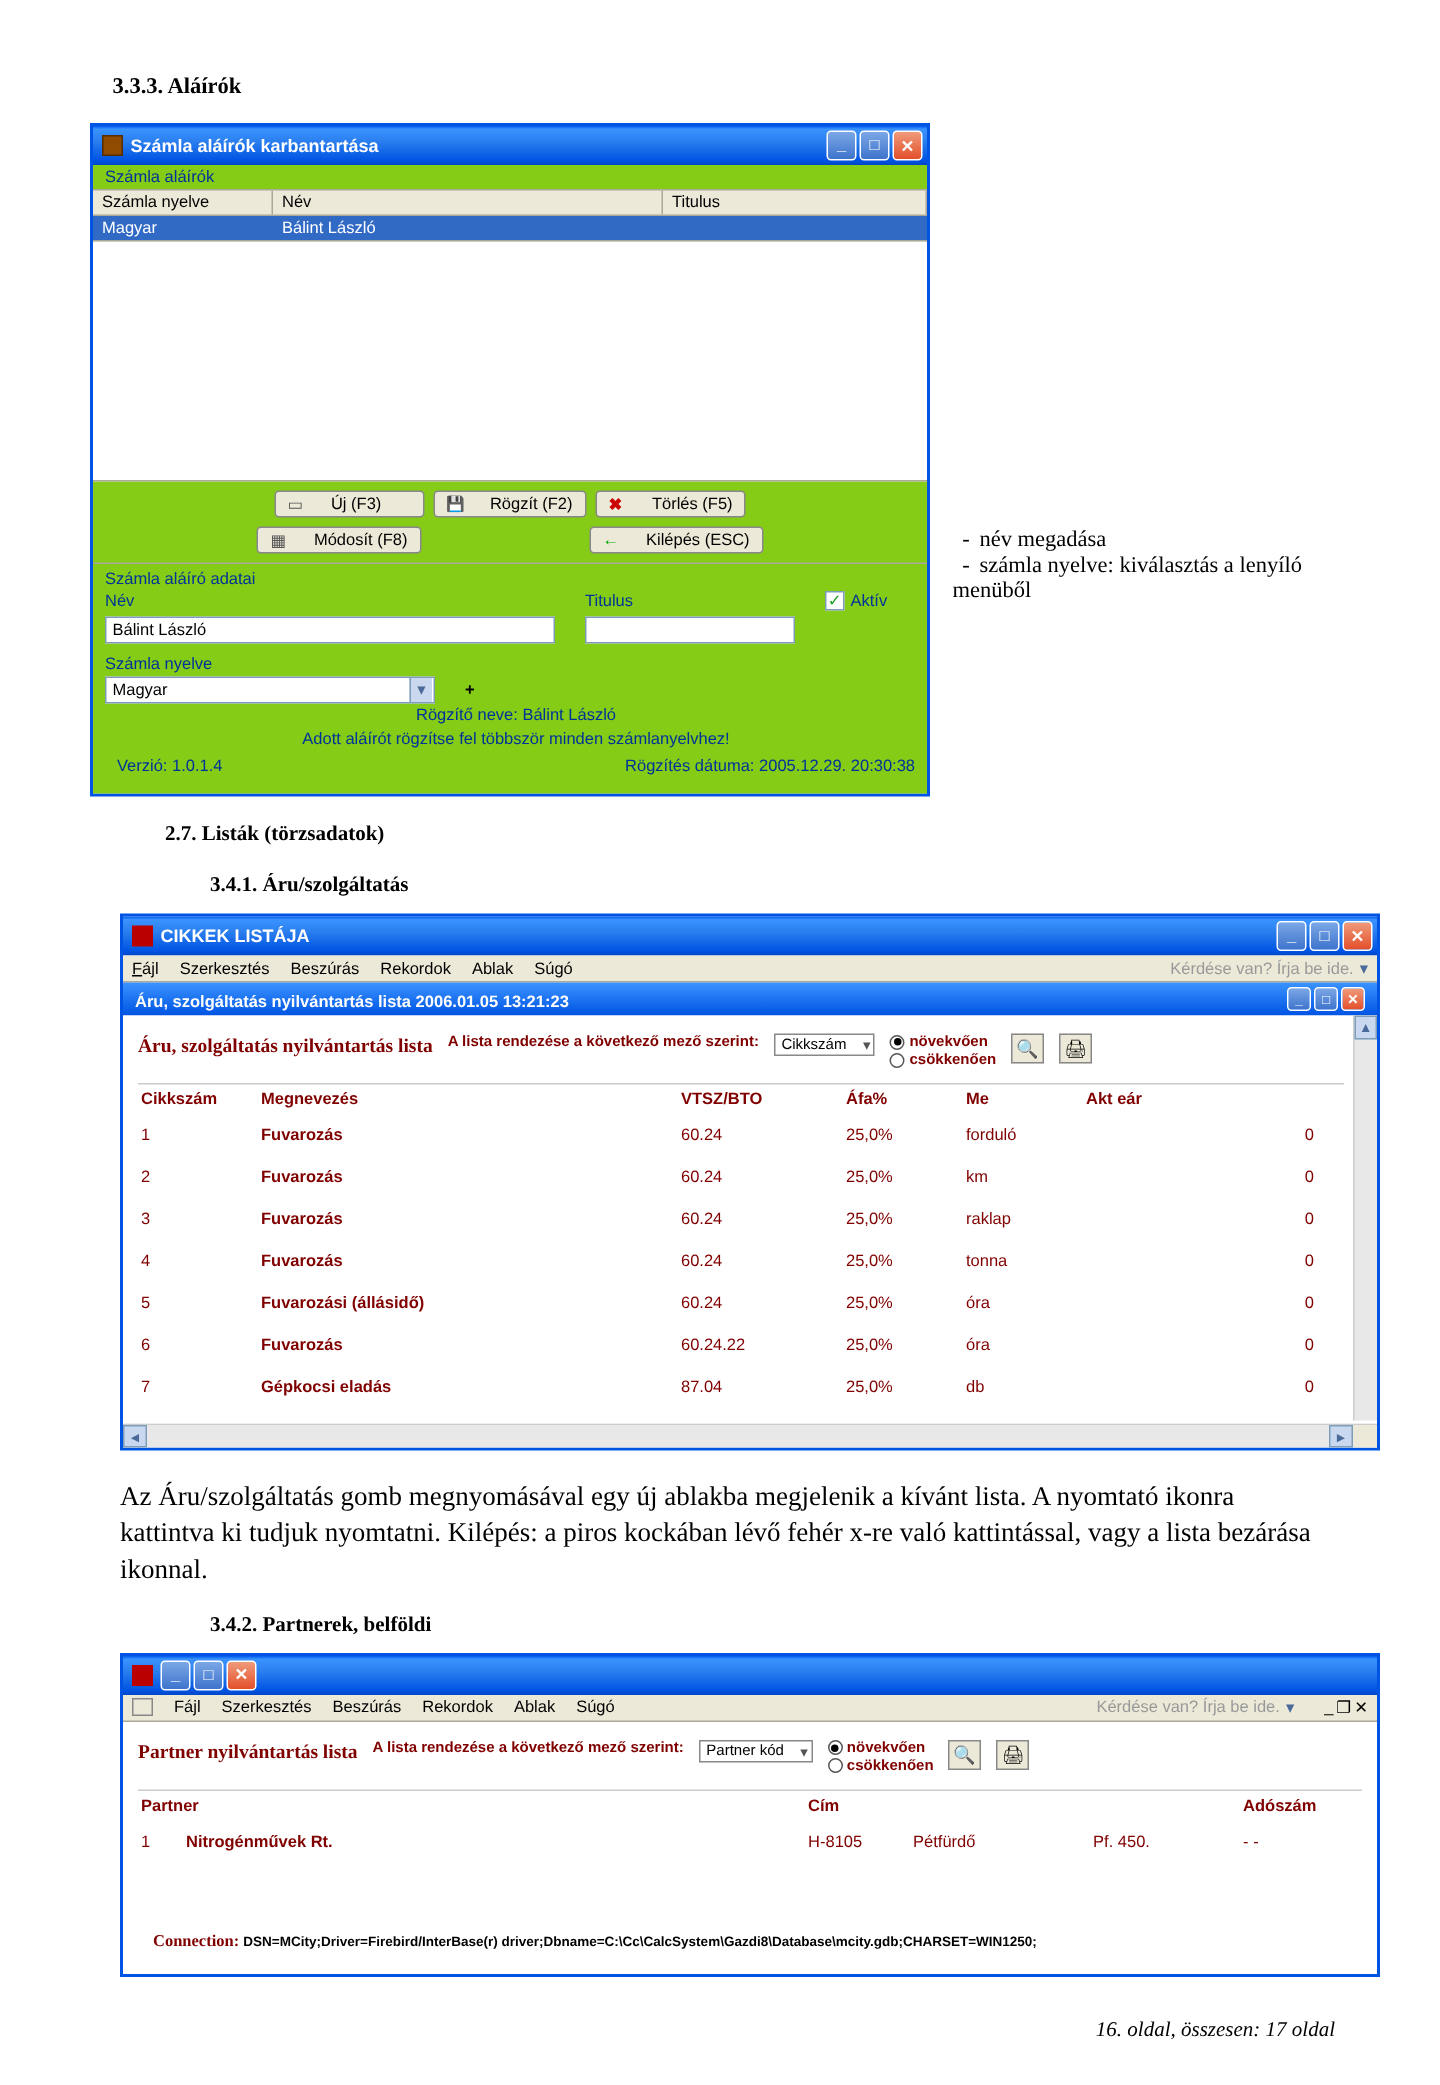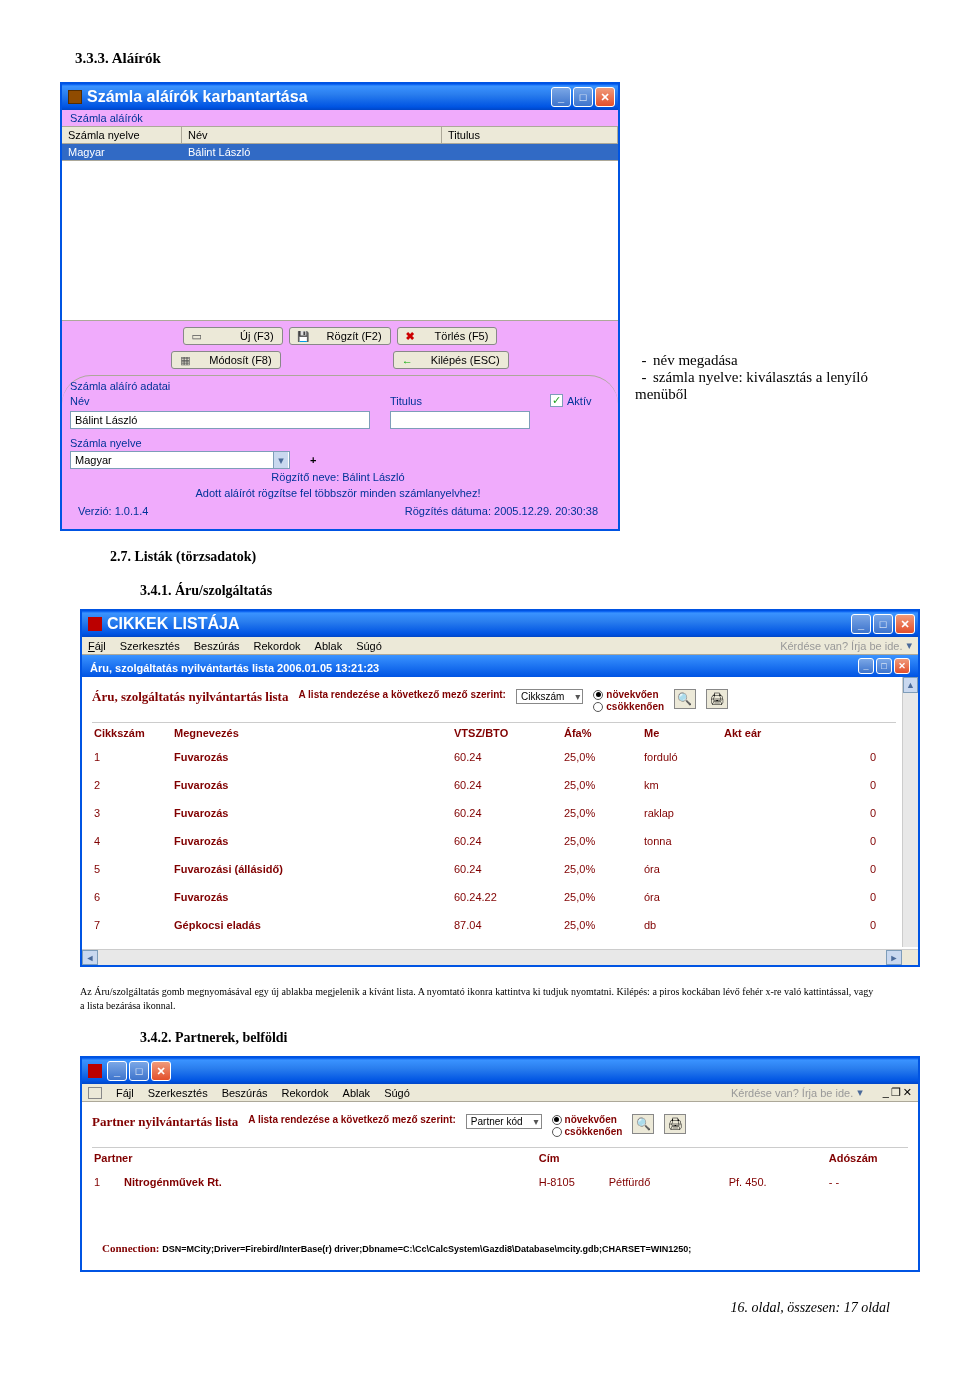--- a/index.html
+++ b/index.html
@@ -3,40 +3,40 @@
 <meta charset="utf-8">
 <style>
   * { box-sizing: border-box; margin: 0; padding: 0; }
   body { font-family: "Times New Roman", serif; background: #fff; color: #000; width: 960px; margin: 0 auto; padding: 40px 60px; font-size: 14px; }
   .section-title { font-weight: bold; margin: 10px 0 15px 15px; font-size: 15px; }
   .subsection-title { font-weight: bold; margin: 18px 0 10px 50px; font-size: 14px; }
   .layout-row { display: flex; align-items: flex-start; gap: 15px; }
   .window { border: 2px solid #0054e3; background: #fff; font-family: Tahoma, Arial, sans-serif; font-size: 11px; }
   .titlebar { background: linear-gradient(to bottom, #0058ee 0%, #3a93ff 8%, #2a7eee 40%, #0054e3 88%, #0046c7 100%); color: #fff; display: flex; align-items: center; padding: 3px 3px 3px 6px; height: 26px; }
   .titlebar-icon { width: 14px; height: 14px; background: #8f4b00; margin-right: 5px; border: 1px solid #552d00; }
-  .titlebar-text { font-weight: bold; flex: 1; font-size: 16px; }
+  .titlebar-text { font-weight: bold; flex: 1; font-size: 12px; }
   .winbtns { display: flex; gap: 2px; }
   .winbtn { width: 20px; height: 20px; background: linear-gradient(to bottom,#7ba7e6,#3e74cc); border: 1px solid #fff; border-radius: 3px; display: flex; align-items: center; justify-content: center; color: #fff; font-weight: bold; font-size: 11px; }
   .winbtn.close { background: linear-gradient(to bottom,#f09b7a,#e34f2b); }
-  .win1-body { background: #f0abfc; }
+  .win1-body { background: #84cc16; }
   .subheader { color: #003399; padding: 2px 8px; font-size: 11px; }
   .grid-header { display: flex; background: #ece9d8; border-top: 1px solid #aca899; border-bottom: 1px solid #aca899; }
   .grid-header > div { padding: 2px 6px; border-right: 1px solid #aca899; font-size: 11px; }
   .grid-row-sel { display: flex; background: #316ac5; color: #fff; border-bottom: 1px solid #aca899; }
   .grid-row-sel > div { padding: 2px 6px; font-size: 11px; }
   .grid-body { height: 160px; background: #fff; border-bottom: 1px solid #aca899; }
   .btnrow { display: flex; justify-content: center; gap: 6px; padding: 6px; }
-  .xpbtn { background: #ece9d8; border: 1px solid #888; border-radius: 3px; padding: 2px 8px; display: flex; align-items: center; gap: 17px; font-size: 11px; min-width: 100px; justify-content: space-between; }
+  .xpbtn { background: #ece9d8; border: 1px solid #888; border-radius: 3px; padding: 2px 8px; display: flex; align-items: center; gap: 17px; font-size: 11px; min-width: 100px; }
   .xpbtn .ic { width: 12px; height: 12px; display: inline-block; }
   .ic-new::before { content: "▭"; color: #555; }
   .ic-save::before { content: "💾"; font-size: 10px; }
   .ic-del::before { content: "✖"; color: #c00; font-weight: bold; }
   .ic-edit::before { content: "▦"; color: #555; }
   .ic-exit::before { content: "←"; color: #0a0; font-weight: bold; }
-  .form-panel { padding: 4px 12px 8px 8px; border-top: 1px solid #aca899; border-radius: 29px; }
+  .form-panel { padding: 4px 0 8px 8px; border-top: 1px solid #aca899; }
   .form-panel .lbl { color: #003399; font-size: 11px; }
   .form-row { display: flex; gap: 20px; align-items: center; padding: 2px 0; }
   .txtinput { background: #fff; border: 1px solid #7e9db9; padding: 1px 4px; font-size: 11px; height: 18px; }
   .dropdown { background: #fff; border: 1px solid #7e9db9; padding: 0 18px 0 4px; font-size: 11px; height: 18px; position: relative; display: inline-flex; align-items: center; }
   .dropdown::after { content: "▾"; position: absolute; right: 1px; top: 0; width: 14px; height: 16px; background: #c9d8ef; border-left: 1px solid #7e9db9; text-align: center; line-height: 16px; color: #4a6a9a; }
   .checkbox { display: inline-flex; align-items: center; gap: 4px; }
   .checkbox .box { width: 13px; height: 13px; background: #fff; border: 1px solid #7e9db9; display: flex; align-items: center; justify-content: center; color: #21a121; font-size: 11px; }
   .hint { color: #003399; text-align: center; font-size: 11px; padding: 4px 0; }
   .statusbar { display: flex; justify-content: space-between; color: #003399; font-size: 11px; padding: 2px 8px 4px 8px; }
   .side-notes { width: 260px; font-family: "Times New Roman", serif; font-size: 15px; padding-top: 270px; }
@@ -71,21 +71,21 @@
   .scrollbar-h { height: 16px; background: #e8e8e8; border-top: 1px solid #ccc; display: flex; }
   .scrollbar-h .arr { width: 16px; background: #c9d8ef; border: 1px solid #7e9db9; text-align: center; font-size: 9px; line-height: 14px; color: #4a6a9a; }
   .scrollbar-h .track { flex: 1; }
   .scrollbar-h .corner { width: 16px; background: #ece9d8; }
   .conn-info { padding: 6px 10px; font-size: 10px; }
   .conn-info .lab { color: #800000; font-weight: bold; font-family: "Times New Roman", serif; font-size: 11px; }
   .conn-info .val { color: #000; font-weight: bold; font-size: 9px; }
   .ver-row { display: flex; justify-content: space-between; align-items: center; padding: 2px 10px 6px 10px; font-size: 11px; }
   .exit-ic { width: 22px; height: 20px; border: 1px solid #888; background: #ece9d8; display: flex; align-items: center; justify-content: center; color: #7a5c00; font-size: 12px; }
 
-  .body-text { font-family: "Times New Roman", serif; font-size: 10px; margin: 18px 20px 0 20px; line-height: 1.35; }
+  .body-text { font-family: "Times New Roman", serif; font-size: 18px; margin: 18px 20px 0 20px; line-height: 1.35; }
   .footer { text-align: right; margin-top: 28px; font-style: italic; font-family: "Times New Roman", serif; font-size: 14px; padding-right: 10px; }
 </style>
 </head>
 <body>
 
 <div class="section-title">3.3.3. Aláírók</div>
 
 <div class="layout-row">
 
   <div class="window" style="width:560px;">

